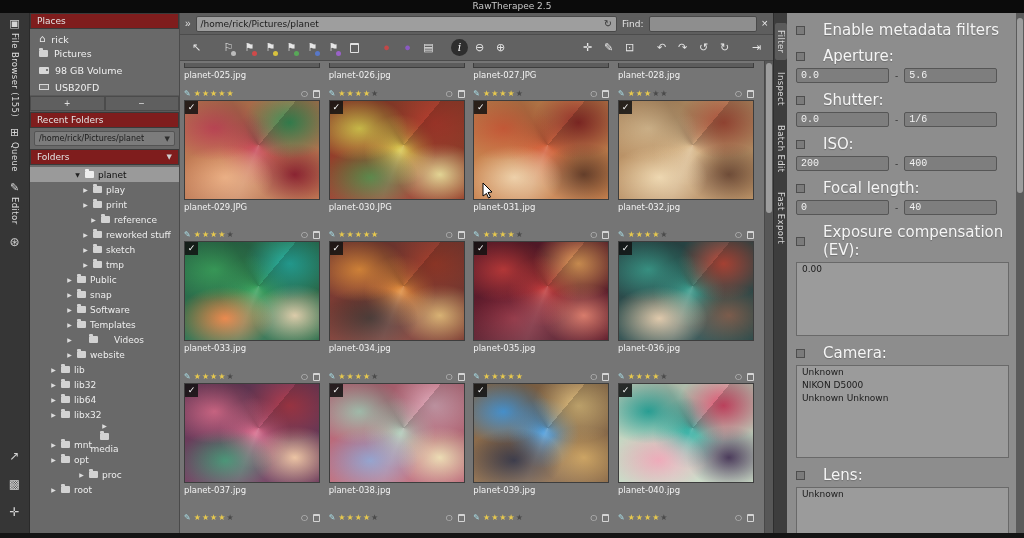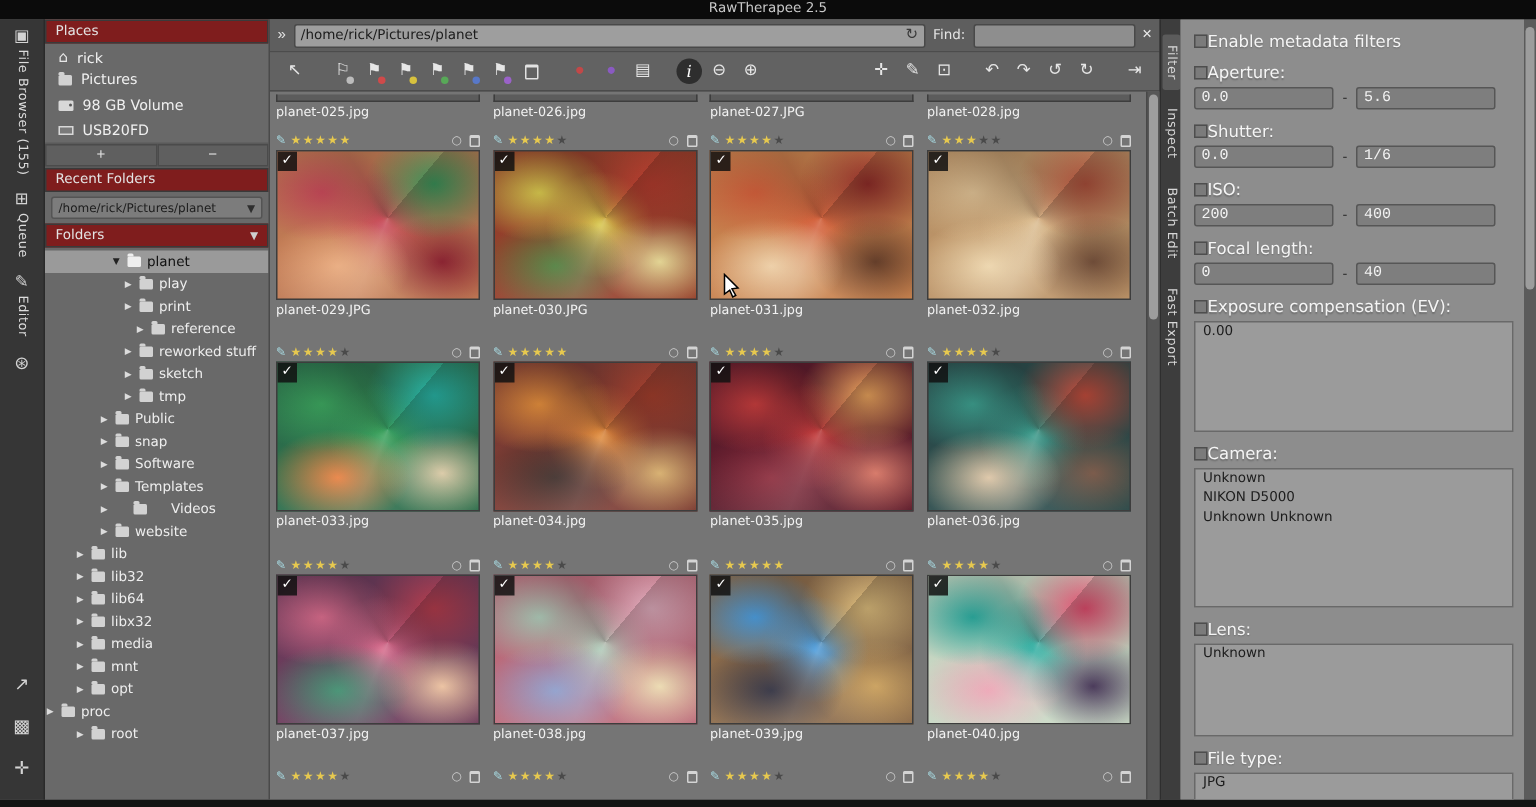--- a/index.html
+++ b/index.html
@@ -81,21 +81,21 @@
 .check{position:absolute;top:0;left:0;width:13px;height:13px;background:rgba(18,18,18,.85);color:#fff;font-size:9px;line-height:13px;text-align:center}
 .fname{font-size:8.5px;color:#f2f2f2;margin-top:3px;line-height:1}
 .partial-top .sliver{width:136px;height:5px;background:#5c5c5c;border:1px solid #3d3d3d;border-top:none}
 
 
 .righttabs{width:14px;background:#3d3d3d;border-left:1px solid #2e2e2e;display:flex;flex-direction:column;gap:5px;padding-top:10px;align-items:center;flex:none}
 .rtab{writing-mode:vertical-rl;font-size:8.5px;color:#d8d8d8;padding:7px 1px;letter-spacing:.4px;white-space:nowrap}
 .rtab.active{background:#5b5b5b;border-radius:2px}
 .rightpanel{width:229px;background:#8d8d8d;padding:4px 7px 0 9px;overflow:hidden;flex:none}
 .chk{width:9px;height:9px;border:1px solid #4e4e4e;background:#7b7b7b;flex:none}
-.flabel{display:flex;align-items:center;gap:0;color:#f5f5f5;font-size:11px;margin:8px 0 3px;text-shadow:0 1px 1px rgba(0,0,0,.22)}
+.flabel{display:flex;align-items:center;gap:18px;color:#f5f5f5;font-size:15px;margin:8px 0 3px;text-shadow:0 1px 1px rgba(0,0,0,.22)}
 .flabel.first{margin-top:4px}
 .rangerow{display:flex;align-items:center;gap:6px}
 .rinput{width:93px;height:15px;background:#7e7e7e;border:1px solid #565656;border-radius:2px;color:#f2f2f2;font-size:10px;padding:0 4px;font-family:Liberation Mono, monospace}
 .dash{color:#2d2d2d;font-size:9px}
 .listbox{background:#9b9b9b;border:1px solid #696969;overflow:hidden}
 .listbox .li{padding:1px 5px;color:#1c1c1c;font-size:9px;height:13px;line-height:11px}
 .rscroll{width:8px;background:#5b5b5b;position:relative;flex:none}
 .rthumb{position:absolute;left:1px;right:1px;top:5px;height:175px;background:#9d9d9d;border-radius:3px}
 .cursor{position:absolute;left:482px;top:182px;z-index:60;pointer-events:none}
 </style>
@@ -246,36 +246,36 @@
           <div class="tree-row" style="padding-left: 20px;">
             <span class="tree-arrow">▶</span>
             <span class="folder-ico"></span>
             <span>lib64</span>
           </div>
           <div class="tree-row" style="padding-left: 20px;">
             <span class="tree-arrow">▶</span>
             <span class="folder-ico"></span>
             <span>libx32</span>
           </div>
+          <div class="tree-row" style=" flex-direction: column;">
+            <span class="tree-arrow">▶</span>
+            <span class="folder-ico"></span>
+            <span>media</span>
+          </div>
           <div class="tree-row" style="padding-left: 20px;">
             <span class="tree-arrow">▶</span>
             <span class="folder-ico"></span>
-            <span>media</span>
+            <span>mnt</span>
           </div>
           <div class="tree-row" style="padding-left: 20px;">
             <span class="tree-arrow">▶</span>
             <span class="folder-ico"></span>
-            <span>mnt</span>
-          </div>
-          <div class="tree-row" style="padding-left: 20px;">
-            <span class="tree-arrow">▶</span>
-            <span class="folder-ico"></span>
             <span>opt</span>
           </div>
-          <div class="tree-row" style="">
+          <div class="tree-row" style="padding-left: 20px; margin-left: 28px;">
             <span class="tree-arrow">▶</span>
             <span class="folder-ico"></span>
             <span>proc</span>
           </div>
           <div class="tree-row" style="padding-left: 20px;">
             <span class="tree-arrow">▶</span>
             <span class="folder-ico"></span>
             <span>root</span>
           </div>
         </div>

